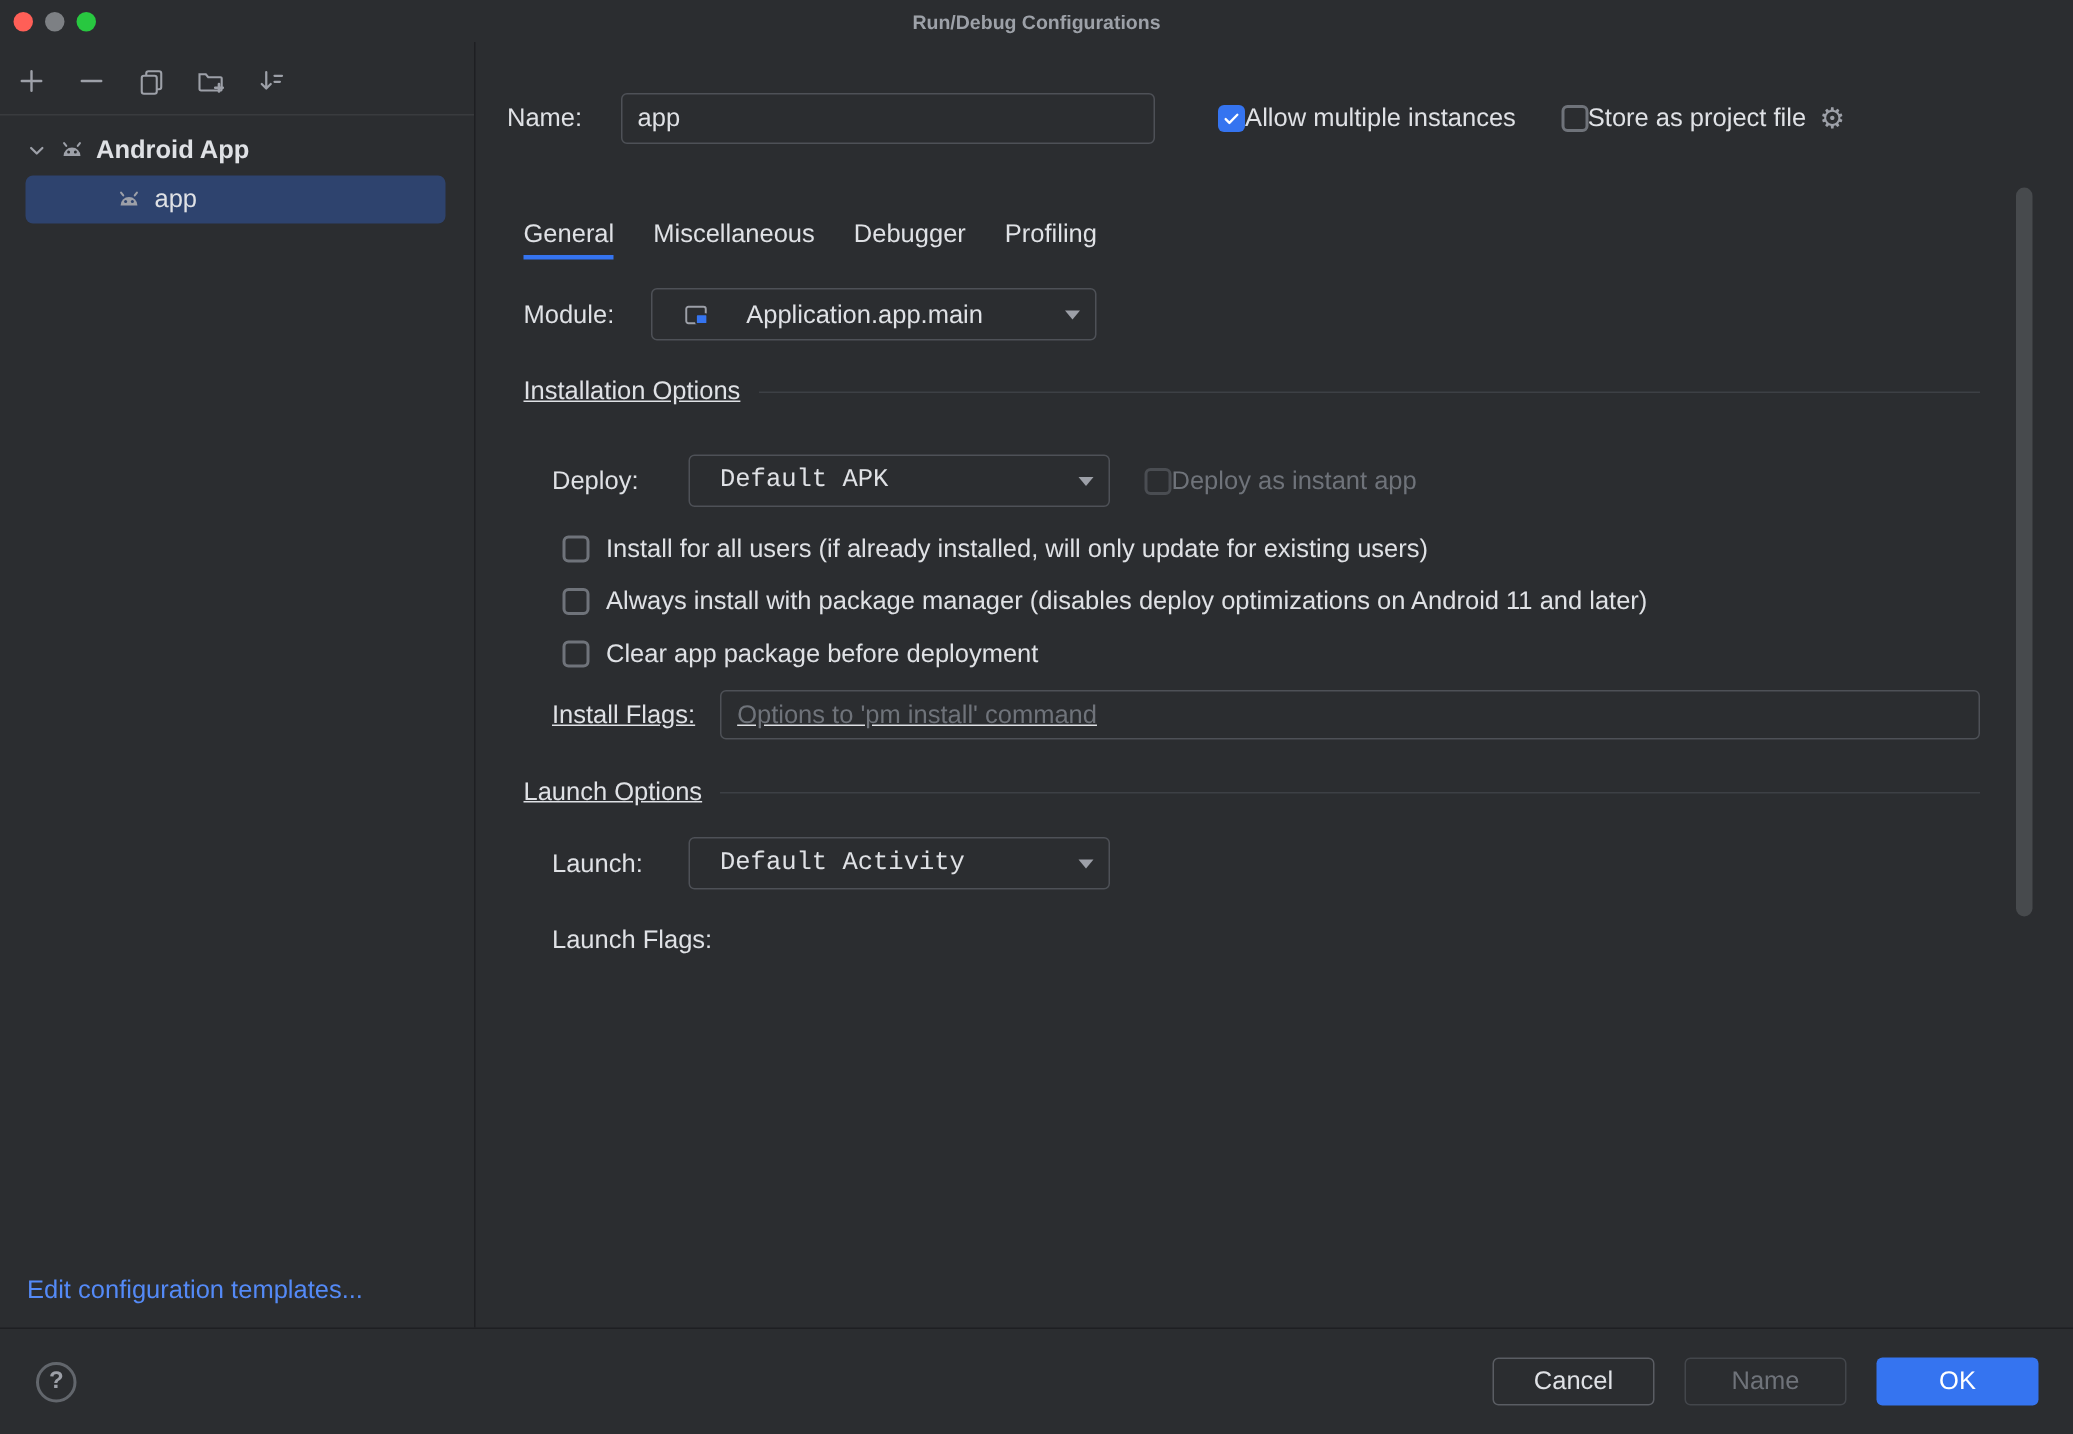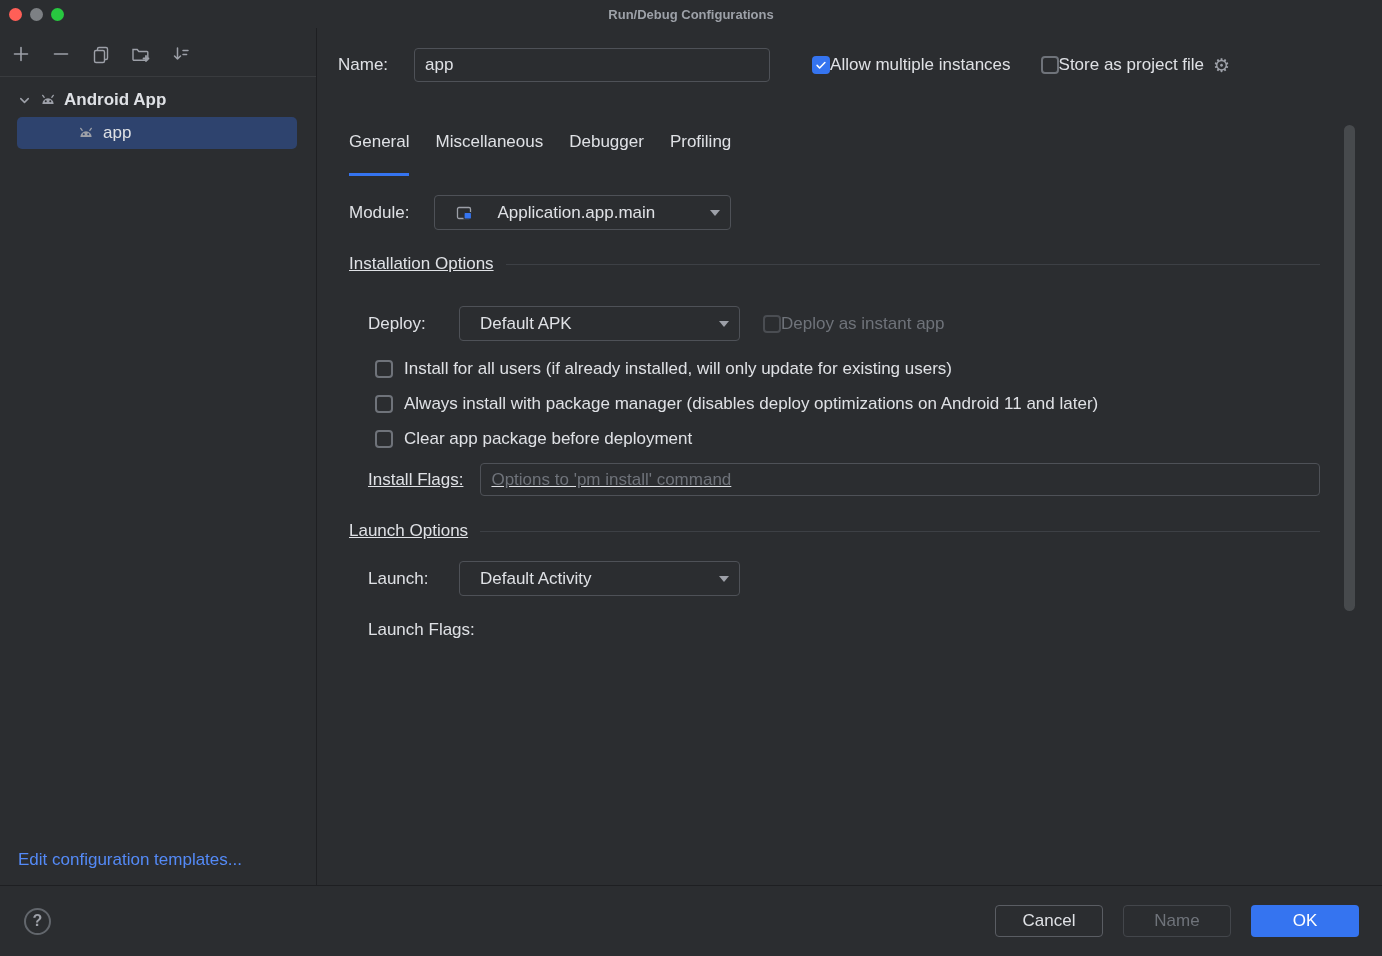--- a/index.html
+++ b/index.html
@@ -29,21 +29,21 @@
   .tool-btn { width:21px; height:21px; display:flex; align-items:center; justify-content:center; background:none; border:none; padding:0; cursor:pointer; }
   .tree { padding-top:7px; }
   .tree-group { height:32px; display:flex; align-items:center; padding-left:17px; gap:7px; font-weight:700; font-size:17px; cursor:pointer; }
   .tree-child { height:32px; margin:1px 19px 0 17px; border-radius:5px; display:flex; align-items:center; padding-left:60px; gap:8px; font-size:17px; cursor:pointer; }
   .tree-child.selected { background:#2e436e; }
   .edit-link { margin-top:auto; padding:0 18px 15px 18px; color:#548af7; font-size:17px; cursor:pointer; text-decoration:none; }
 
   .content { flex:1; position:relative; min-width:0; padding:0 62px 0 21px; }
 
   
-  .name-row { margin-top:20px; height:34px; display:flex; align-items:center; }
+  .name-row { margin-top:34px; height:34px; display:flex; align-items:center; }
   .form-label { font-size:17px; white-space:nowrap; }
   .name-label { margin-right:26px; }
   .text-input {
     background:transparent; border:1px solid #4e5157; border-radius:4px;
     height:34px; color:#dfe1e5; font-size:17px; font-family:inherit;
     padding:0 10px; outline:none;
   }
   .text-input::placeholder { color:#6f737a; }
   .name-input { width:356px; }
 
@@ -51,33 +51,33 @@
   .cg-multi { margin-left:42px; }
   .cg-store { margin-left:30px; }
   .checkbox { width:18px; height:18px; flex:0 0 18px; border:2px solid #6f737a; border-radius:4px; cursor:pointer; }
   .checkbox.checked { border:none; background:#3574f0; display:flex; align-items:center; justify-content:center; }
   .checkbox.disabled { border-color:#4a4d52; cursor:default; }
   .check-label { font-size:17px; white-space:nowrap; }
   .gear { margin-left:9px; font-size:19px; color:#9da0a8; line-height:1; cursor:pointer; }
 
   
   .tabs { display:flex; gap:26px; margin-top:50px; padding-left:11px; }
-  .tab { font-size:17px; padding-bottom:21px; border-bottom:3px solid transparent; cursor:pointer; }
+  .tab { font-size:17px; padding-bottom:4px; border-bottom:3px solid transparent; cursor:pointer; }
   .tab.active { border-bottom-color:#3574f0; }
 
   
   .pane { padding-left:11px; }
   .module-row { margin-top:19px; display:flex; align-items:center; }
   .module-label { margin-right:25px; }
   .combo {
     height:35px; border:1px solid #4e5157; border-radius:4px;
     display:flex; align-items:center; gap:24px; padding:0 10px 0 20px; cursor:pointer;
   }
   .combo-module { width:297px; }
-  .combo-sm { width:281px; }
+  .combo-sm { width:281px;font-family:Liberation Mono, monospace; }
   .combo-text { flex:1; font-size:17px; white-space:nowrap; overflow:hidden; }
   .combo-arrow { width:0; height:0; border-left:5px solid transparent; border-right:5px solid transparent; border-top:6px solid #9da0a8; }
 
   .section-header { display:flex; align-items:center; margin-top:24px; }
   .section-title { font-size:17px; white-space:nowrap;text-decoration:underline; }
   .section-line { flex:1; height:1px; background:#3d4045; margin-left:12px; }
 
   .deploy-row, .launch-row { padding-left:19px; display:flex; align-items:center; }
   .deploy-row { margin-top:32px; }
   .launch-row { margin-top:20px; }

